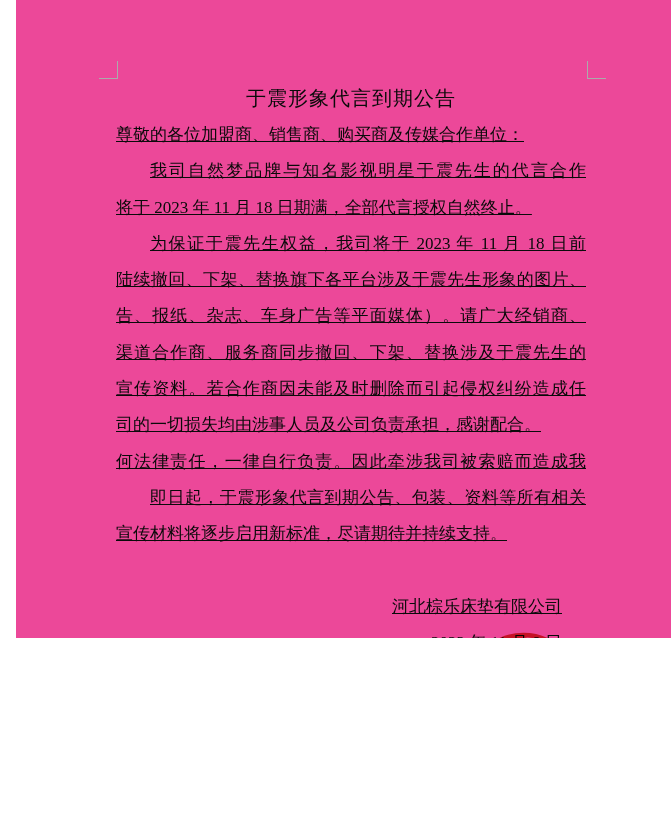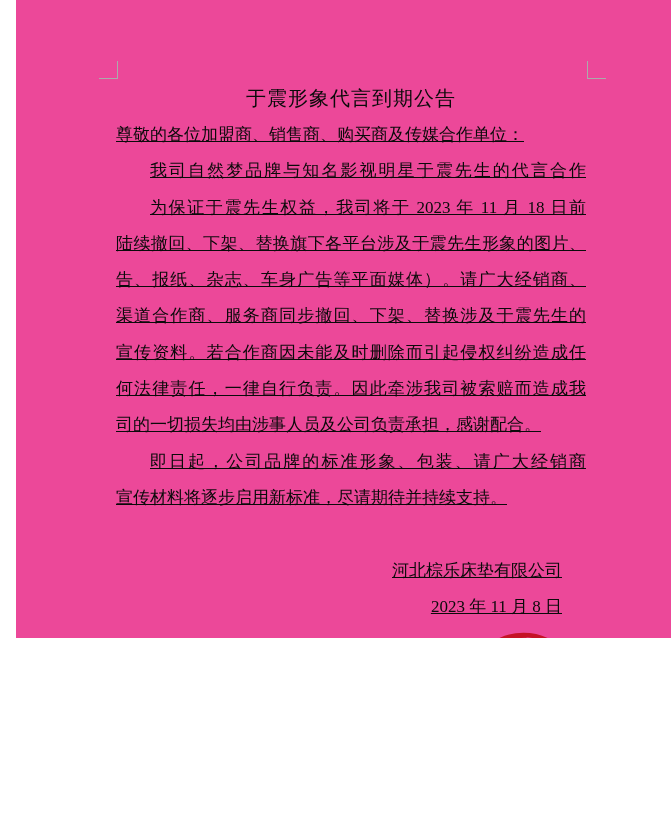--- a/index.html
+++ b/index.html
@@ -44,28 +44,29 @@
 <div class="page">
 
   <div class="crop tl"></div>
   <div class="crop tr"></div>
 
   <div class="doc">
     <div class="title">于震形象代言到期公告</div>
     <div class="line last">尊敬的各位加盟商、销售商、购买商及传媒合作单位：</div>
     <div id="paragraphs">
         <div class="line j indent">我司自然梦品牌与知名影视明星于震先生的代言合作</div>
+        <div class="line j last">将于 2023 年 11 月 18 日期满，全部代言授权自然终止。</div>
         <div class="line j indent">为保证于震先生权益，我司将于 2023 年 11 月 18 日前</div>
         <div class="line j">陆续撤回、下架、替换旗下各平台涉及于震先生形象的图片、</div>
         <div class="line j">告、报纸、杂志、车身广告等平面媒体）。请广大经销商、</div>
         <div class="line j">渠道合作商、服务商同步撤回、下架、替换涉及于震先生的</div>
         <div class="line j">宣传资料。若合作商因未能及时删除而引起侵权纠纷造成任</div>
+        <div class="line j last">司的一切损失均由涉事人员及公司负责承担，感谢配合。</div>
         <div class="line j">何法律责任，一律自行负责。因此牵涉我司被索赔而造成我</div>
-        <div class="line j last">司的一切损失均由涉事人员及公司负责承担，感谢配合。</div>
-        <div class="line j indent">即日起，公司品牌的标准形象、包装、请广大经销商</div>
+        <div class="line j indent">即日起，于震形象代言到期公告、包装、资料等所有相关</div>
         <div class="line j last">宣传材料将逐步启用新标准，尽请期待并持续支持。</div>
       </div>
     <div class="spacer"></div>
     <div class="line sig">河北棕乐床垫有限公司</div>
     <div class="line sig">2023 年 11 月 8 日</div>
   </div>
 
   <svg class="seal" viewBox="0 0 115 115" xmlns="http://www.w3.org/2000/svg">
     <circle cx="57.5" cy="57.5" r="53.5" fill="none" stroke="#d22d2d" stroke-width="4.6"></circle>
     <polygon fill="#d22d2d" points="57.5,38 62.67,52.88 83.42,53.2 66.87,65.72 72.93,85.8 57.5,71.8 42.07,85.8 48.13,65.72 31.58,53.2 52.33,52.88"></polygon>

